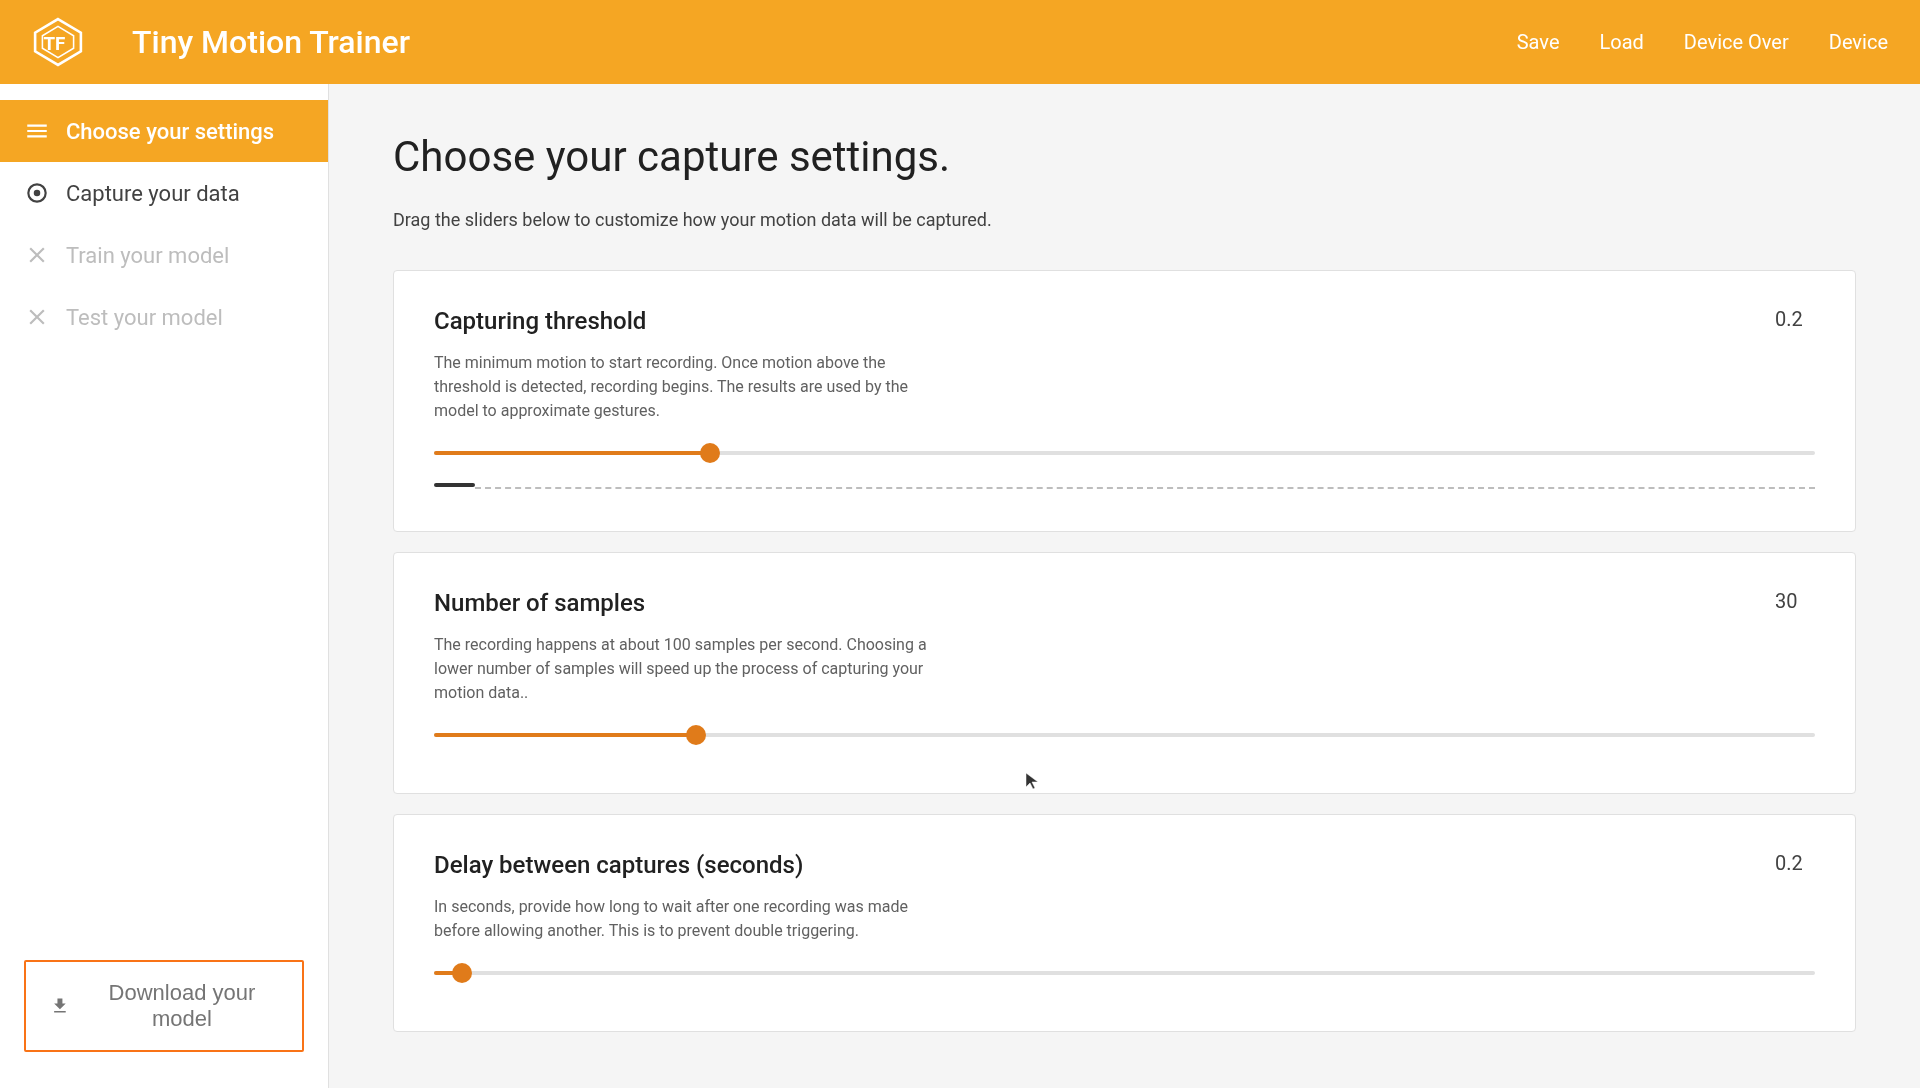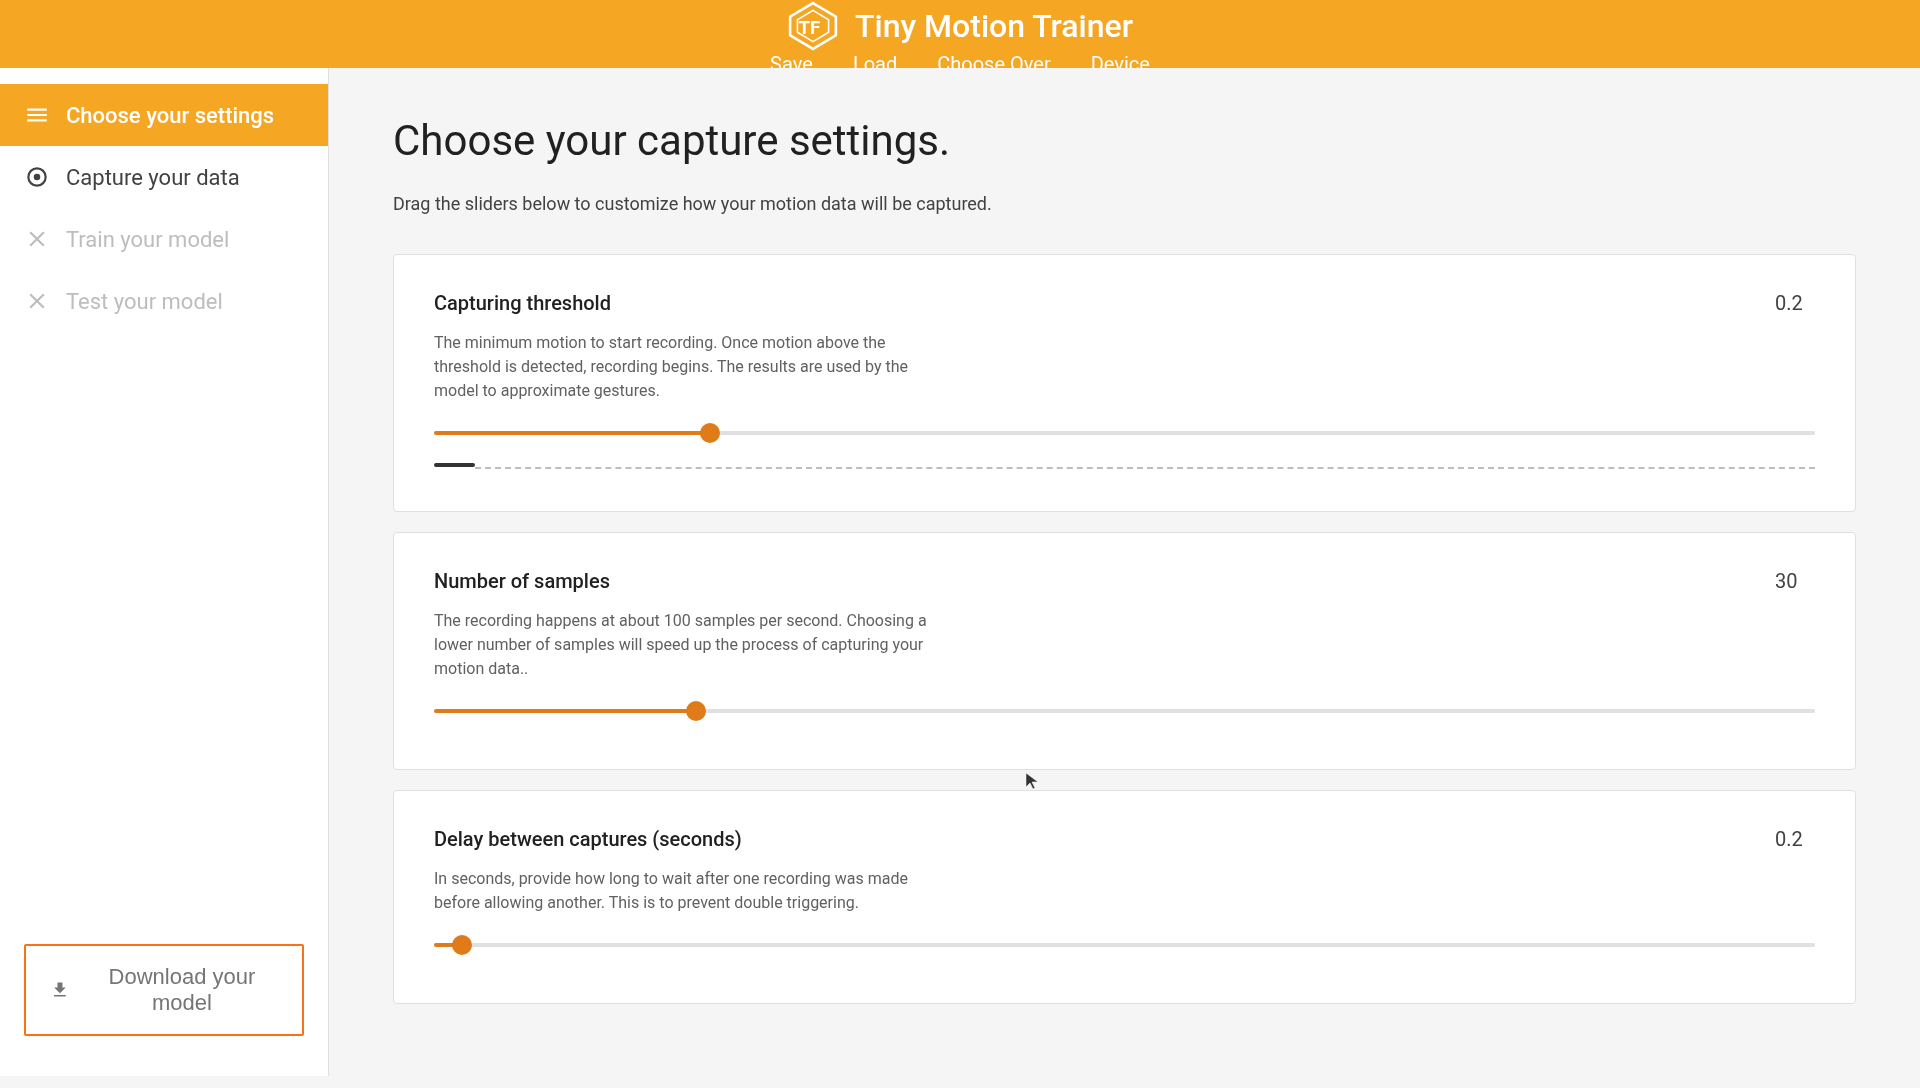--- a/index.html
+++ b/index.html
@@ -1,36 +1,36 @@
 <!DOCTYPE html>
 <html><head>
   <meta charset="utf-8">
   <style>
     * { box-sizing: border-box; margin: 0; padding: 0; }
     body { font-family: 'Roboto', Arial, sans-serif; background: #f5f5f5; height: 1088px; width: 1920px; overflow: hidden; }
 
     
     #header {
       background: #F5A623;
-      height: 68px;
+      height: 84px;
       display: flex;
       align-items: center;
       padding: 0 32px;
       justify-content: space-between;
-      flex-direction: column;
     }
     #header-left {
       display: flex;
       align-items: center;
       gap: 16px;
     }
     #app-title {
       font-size: 32px;
       font-weight: 500;
       color: #fff;
+      margin-left: 32px;
     }
     #header-nav {
       display: flex;
       gap: 40px;
     }
     .nav-link {
       font-size: 20px;
       color: #fff;
       cursor: pointer;
       font-weight: 400;
@@ -125,21 +125,21 @@
       margin-bottom: 20px;
       position: relative;
     }
     .card-header {
       display: flex;
       justify-content: space-between;
       align-items: flex-start;
       margin-bottom: 16px;
     }
     .card-title {
-      font-size: 20px;
+      font-size: 24px;
       font-weight: 500;
       color: #212121;
     }
     .card-value {
       font-size: 20px;
       color: #424242;
       font-weight: 400;
       min-width: 40px;
       text-align: left;
     }
@@ -209,21 +209,21 @@
     <svg class="tf-logo" viewBox="0 0 50 50" fill="none" xmlns="http://www.w3.org/2000/svg">
       <polygon points="25,3 47,16 47,34 25,47 3,34 3,16" fill="none" stroke="white" stroke-width="2.5"></polygon>
       <polygon points="25,10 40,19 40,31 25,40 10,31 10,19" fill="none" stroke="white" stroke-width="1.5"></polygon>
       <text x="11" y="33" font-size="18" font-weight="bold" fill="white">TF</text>
     </svg>
     <span id="app-title">Tiny Motion Trainer</span>
   </div>
   <nav id="header-nav">
     <span class="nav-link">Save</span>
     <span class="nav-link">Load</span>
-    <span class="nav-link">Choose Over</span>
+    <span class="nav-link">Device Over</span>
     <span class="nav-link">Device</span>
   </nav>
 </div>
 
 <div id="layout">
 
   <div id="sidebar">
 
     <div class="sidebar-item active">
       <span class="sidebar-icon">

